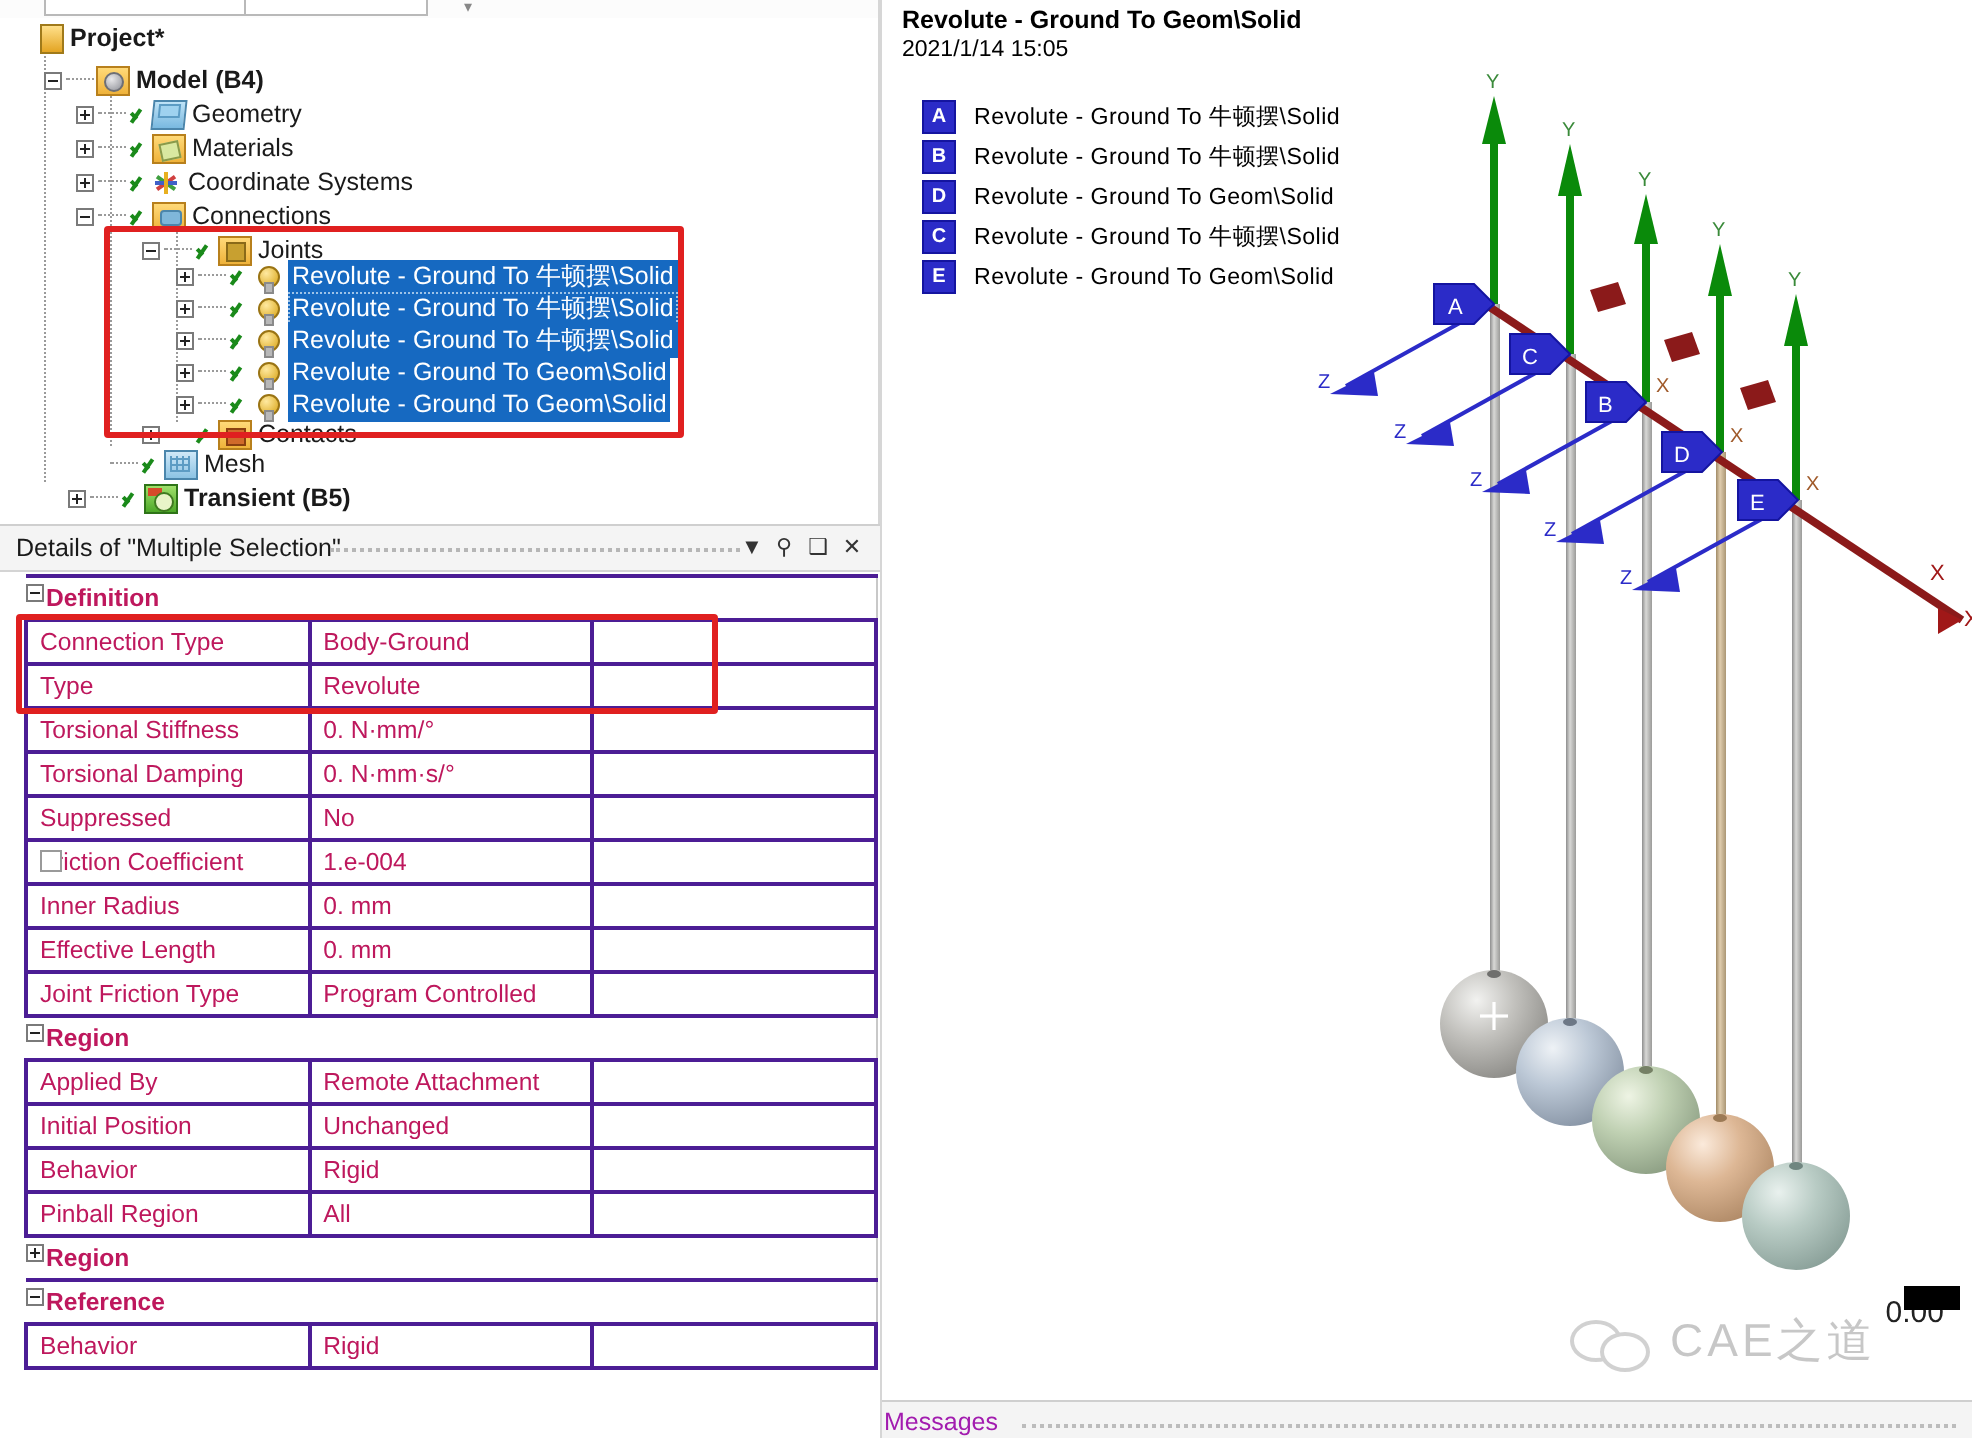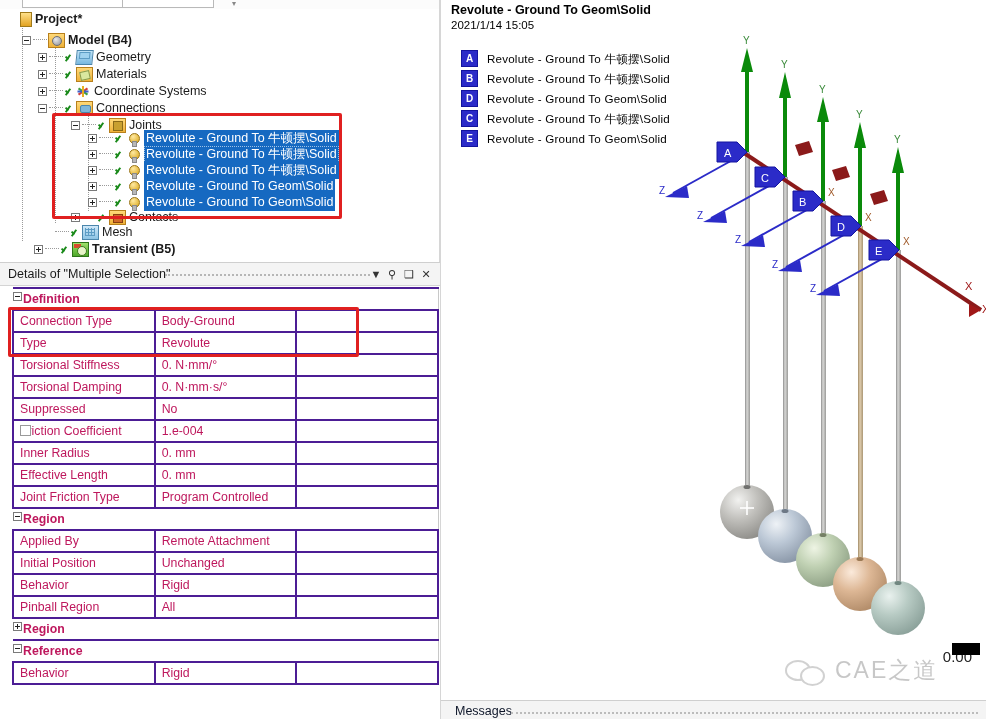--- a/index.html
+++ b/index.html
@@ -111,21 +111,21 @@
 
   .watermark{position:absolute;left:344px;top:655px;opacity:.30;white-space:nowrap;}
   .wm-text{display:inline-block;vertical-align:middle;font-size:23px;color:#4a4a4a;letter-spacing:2px;}
   .wm-icon{display:inline-block;vertical-align:middle;width:44px;height:26px;position:relative;margin-right:6px;}
   .wm-icon b,.wm-icon i{position:absolute;display:block;border:2px solid #6a6a6a;border-radius:50%;background:transparent;}
   .wm-icon b{left:0;top:2px;width:22px;height:17px;}
   .wm-icon i{left:15px;top:8px;width:21px;height:16px;background:#fff;}
 
   
   .msgbar{position:absolute;left:441px;top:700px;width:545px;height:19px;background:#f4f4f4;border-top:1px solid #cfcfcf;}
-  .msgbar .mt{position:absolute;left:14px;top:3px;font-size:12.5px;color:#0f172a;text-align:center;}
+  .msgbar .mt{position:absolute;left:1px;top:3px;font-size:12.5px;color:#a21caf;text-align:center;}
   .msgbar .md{position:absolute;left:70px;top:11px;right:8px;height:1px;border-top:2px dotted #bcbcbc;}
   .leftdiv{position:absolute;left:439px;top:0;width:2px;height:719px;background:#d6d6d6;}
 </style>
 </head>
 <body>
 
 <div class="app">
 
   <div class="topstrip">
     <div class="topbox a"></div>

